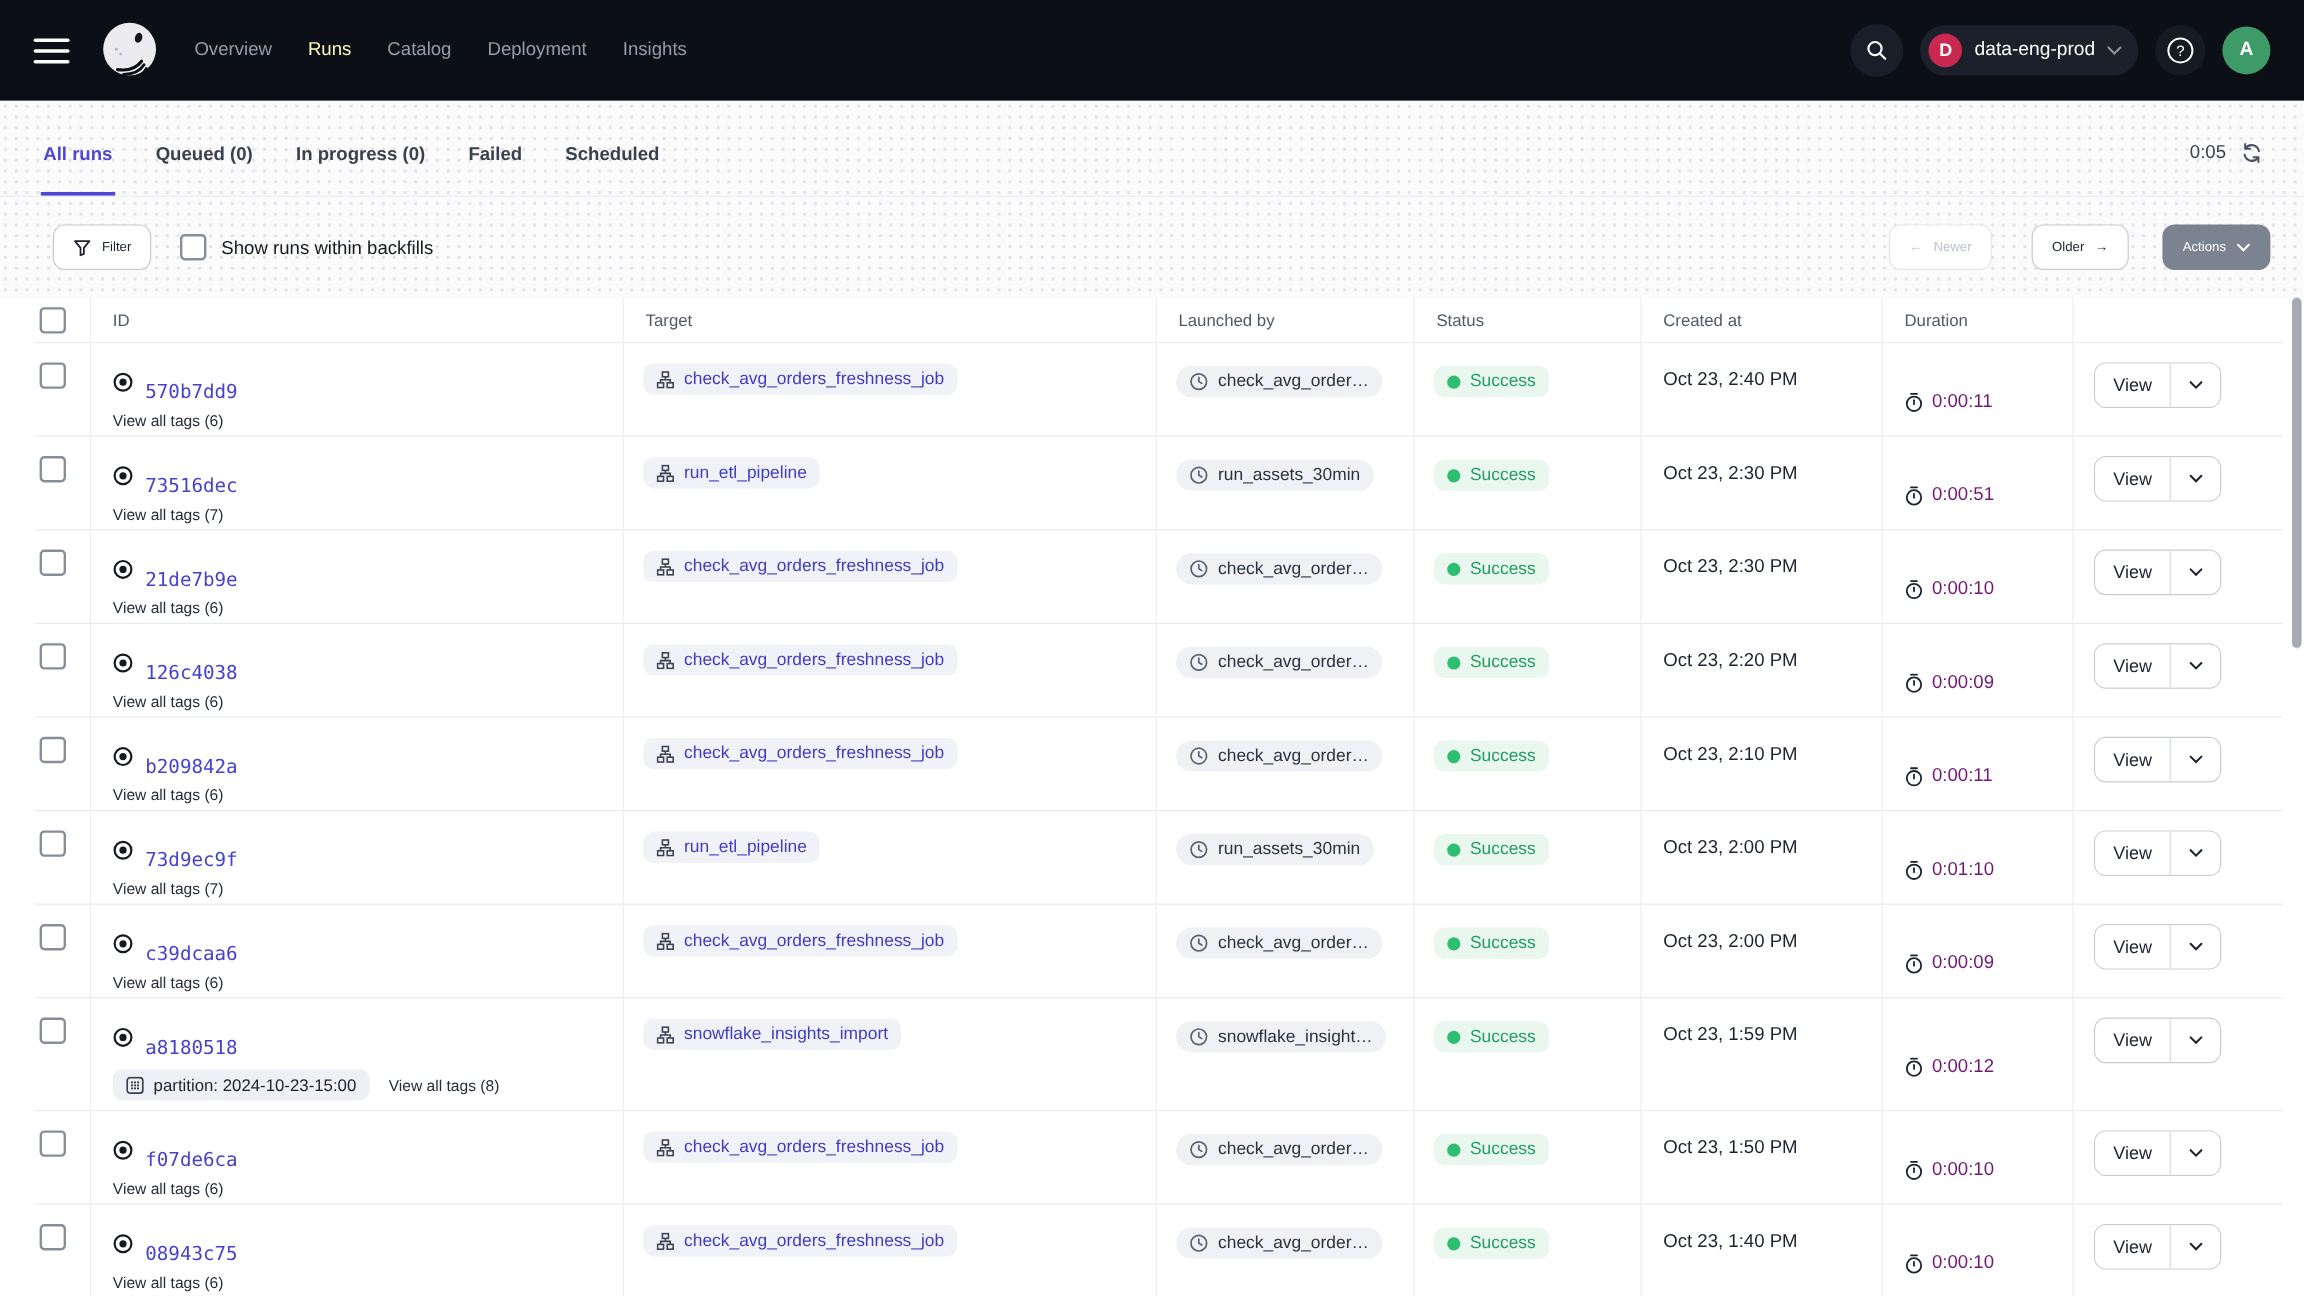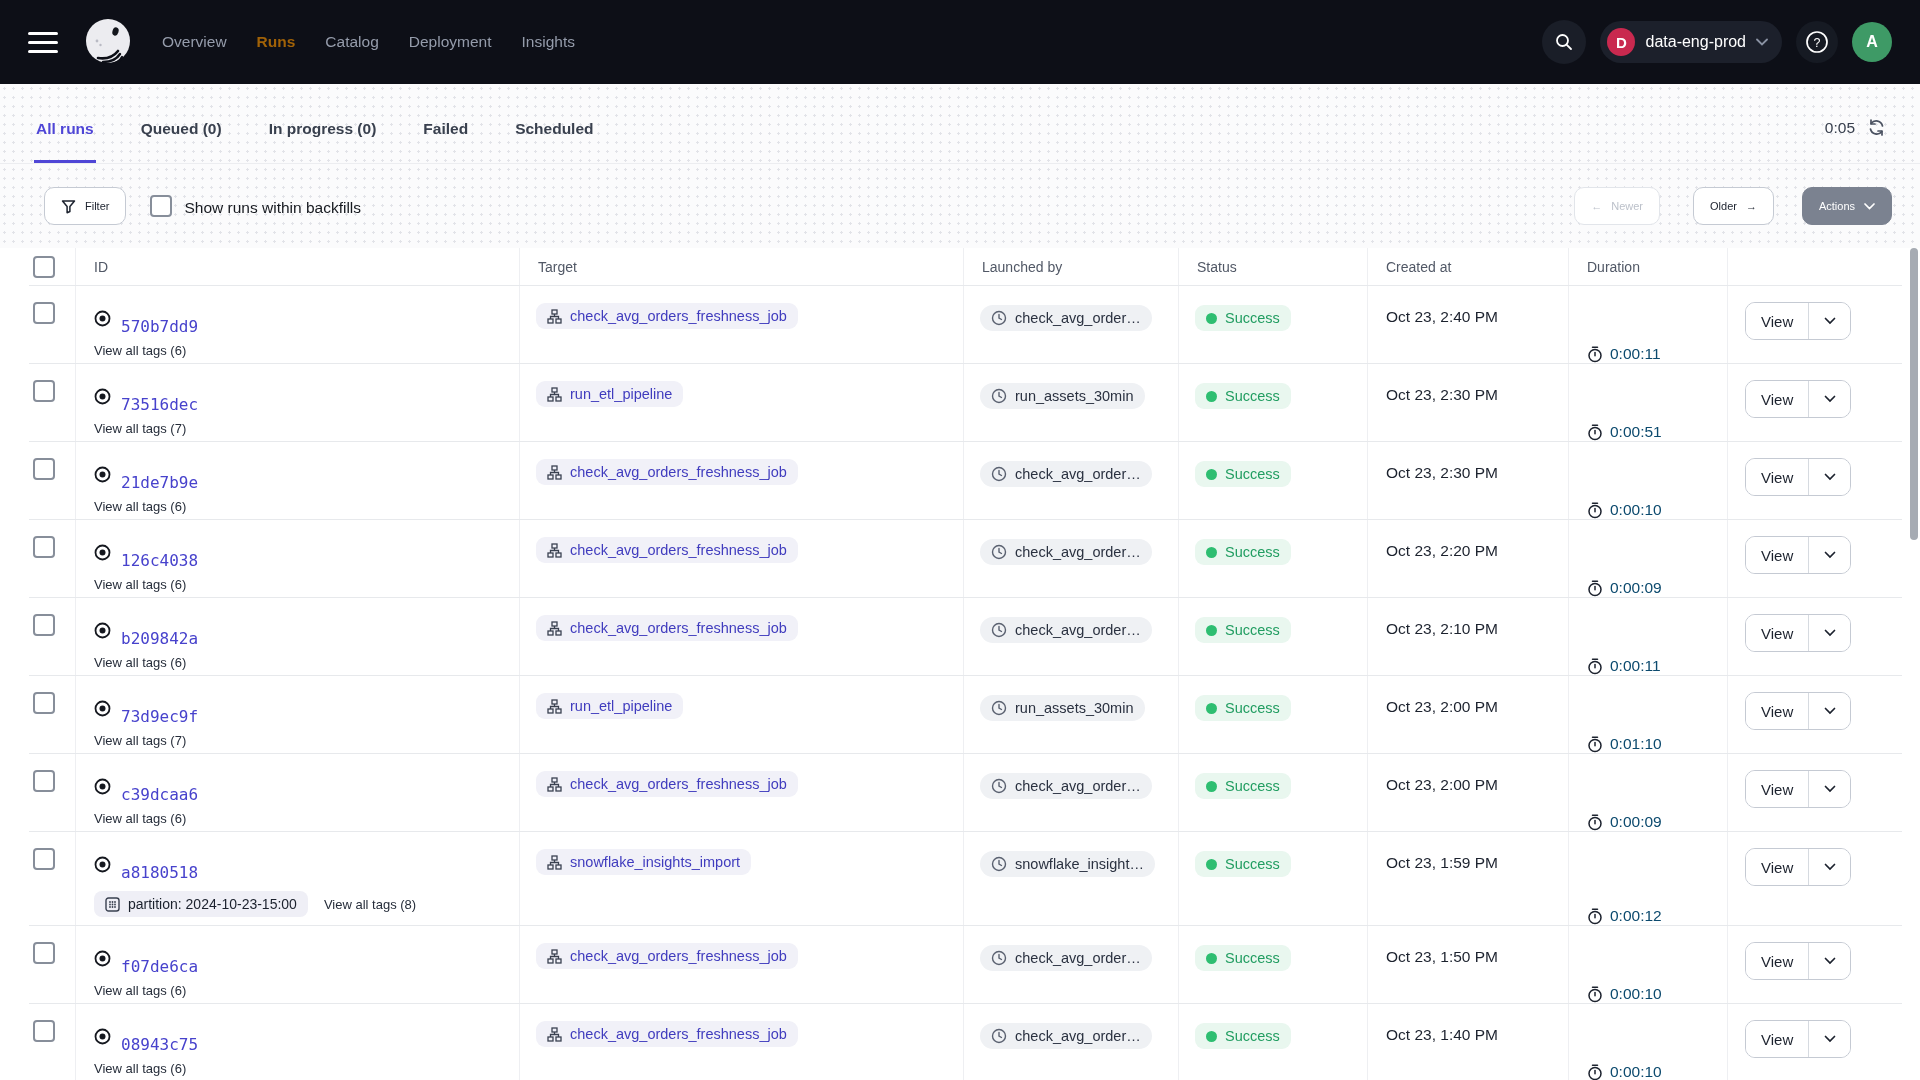--- a/index.html
+++ b/index.html
@@ -6,35 +6,35 @@
   html,body { width:1920px; height:1080px; overflow:hidden; background:#fff;
               font-family:"Liberation Sans", sans-serif; }
 
   
   .navbar { height:84px; background:#0D0F17; display:flex; align-items:center; padding:0 28px; }
   .hamburger { width:30px; display:flex; flex-direction:column; gap:6px; cursor:pointer; margin-right:26px; }
   .hamburger span { display:block; height:3px; background:#fff; border-radius:2px; }
   .logo { width:48px; height:48px; margin-right:30px; }
   .nav-links { display:flex; gap:30px; align-items:center; }
   .nav-link { font-size:15.5px; font-weight:500; color:#959CAB; cursor:pointer; }
-  .nav-link.active { color:#a16207; font-weight:700; }
+  .nav-link.active { color:#fef9c3; font-weight:400; }
   .nav-right { margin-left:auto; display:flex; align-items:center; gap:14px; }
   .search-btn { width:44px; height:44px; border-radius:50%; background:#1A1E28; display:flex; align-items:center; justify-content:center; cursor:pointer; }
   .deploy-pill { height:42px; border-radius:22px; background:#1C202B; display:flex; align-items:center; gap:10px; padding:0 14px 0 7px; cursor:pointer; }
   .deploy-badge { width:28px; height:28px; border-radius:50%; background:#C9294F; color:#fff; font-size:15px; font-weight:700; display:flex; align-items:center; justify-content:center; }
   .deploy-name { color:#fff; font-size:16px; font-weight:500; }
   .help-btn { width:42px; height:42px; border-radius:50%; background:#161A23; display:flex; align-items:center; justify-content:center; cursor:pointer; }
   .avatar { width:40px; height:40px; border-radius:50%; background:#3E9A66; color:#fff; font-size:16px; font-weight:600; display:flex; align-items:center; justify-content:center; cursor:pointer; }
 
   
   .band { background-color:#FBFBFC;
           background-image:radial-gradient(circle, #E2E3E8 1.2px, transparent 1.2px);
           background-size:9px 9px; }
   .tabs-row { height:80px; display:flex; align-items:flex-end; padding:0 34px 0 34px; border-bottom:1px solid #ECEDF0; }
-  .tabs { display:flex; gap:43px; }
+  .tabs { display:flex; gap:32px; }
   .tab { font-size:15.5px; font-weight:600; color:#39404E; padding:26px 2px 22px; border-bottom:3px solid transparent; cursor:pointer; }
   .tab.active { color:#4F46D6; border-bottom-color:#4F46D6; }
   .tabs-right { margin-left:auto; display:flex; align-items:center; gap:12px; padding-bottom:26px; }
   .timer { font-size:15.5px; color:#39404E; }
 
   .toolbar { height:84px; display:flex; align-items:center; padding:0 28px 0 44px; }
   .btn { height:38px; border-radius:10px; background:#fff; border:1px solid #C5CAD3; display:inline-flex; align-items:center; gap:9px; padding:0 16px; font-size:11px; color:#1C222E; cursor:pointer; font-family:inherit; }
   .btn.disabled { border-color:#E2E5EA; color:#BCC1CA; cursor:default; }
   .btn.primary-gray { background:#7B8290; border-color:#7B8290; color:#fff; }
   .checkbox { width:22px; height:22px; border:2px solid #878E9A; border-radius:4px; background:#fff; cursor:pointer; }
@@ -63,21 +63,21 @@
   .tr.tall .tag-line { margin-top:9px; }
   .pill { display:inline-flex; align-items:center; gap:8px; padding:5px 11px; font-size:14.5px; border-radius:9px; cursor:pointer; white-space:nowrap; }
   .td-target { padding:17px 12px 0 16px; }
   .target-pill { background:#F1F1F8; color:#403CBE; }
   .td-launch { padding:19px 8px 0 16px; }
   .launch-pill { background:#EFF1F4; color:#2A3140; border-radius:15px; }
   .td-status { padding:19px 8px 0 16px; }
   .status-pill { display:inline-flex; align-items:center; gap:8px; padding:5px 11px; border-radius:9px; background:#E9F7EF; color:#219D61; font-size:14.5px; }
   .status-dot { width:11px; height:11px; border-radius:50%; background:#2EBE71; }
   .td-created { padding:22px 8px 0 18px; font-size:15.5px; color:#1C222E; }
-  .td-duration { padding:20px 8px 0 18px; font-size:15.5px; color:#0c4a6e; display:flex; align-items:flex-end; gap:7px; }
+  .td-duration { padding:20px 8px 0 18px; font-size:15.5px; color:#701a75; display:flex; align-items:center; gap:7px; }
   .td-duration svg { margin-top:1px; }
   .td-view { padding:16px 0 0 17px; }
   .view-btn { display:inline-flex; height:38px; border:1px solid #C5CAD3; border-radius:10px; background:#fff; overflow:hidden; }
   .view-btn .vb-main { padding:0 15px; font-size:15px; color:#1C222E; background:#fff; border:none; cursor:pointer; font-family:inherit; }
   .view-btn .vb-caret { width:42px; border:none; border-left:1px solid #D6DAE0; background:#fff; display:flex; align-items:center; justify-content:center; cursor:pointer; }
   .partition-pill { display:inline-flex; align-items:center; gap:8px; padding:5px 11px; border-radius:8px; background:#EFEFF6; color:#1B212D; font-size:14px; cursor:pointer; white-space:nowrap; }
 
   .scroll-thumb { position:fixed; right:2px; top:248px; width:8px; height:292px; border-radius:4px; background:#A6ABB3; }
 </style>
 </head>

